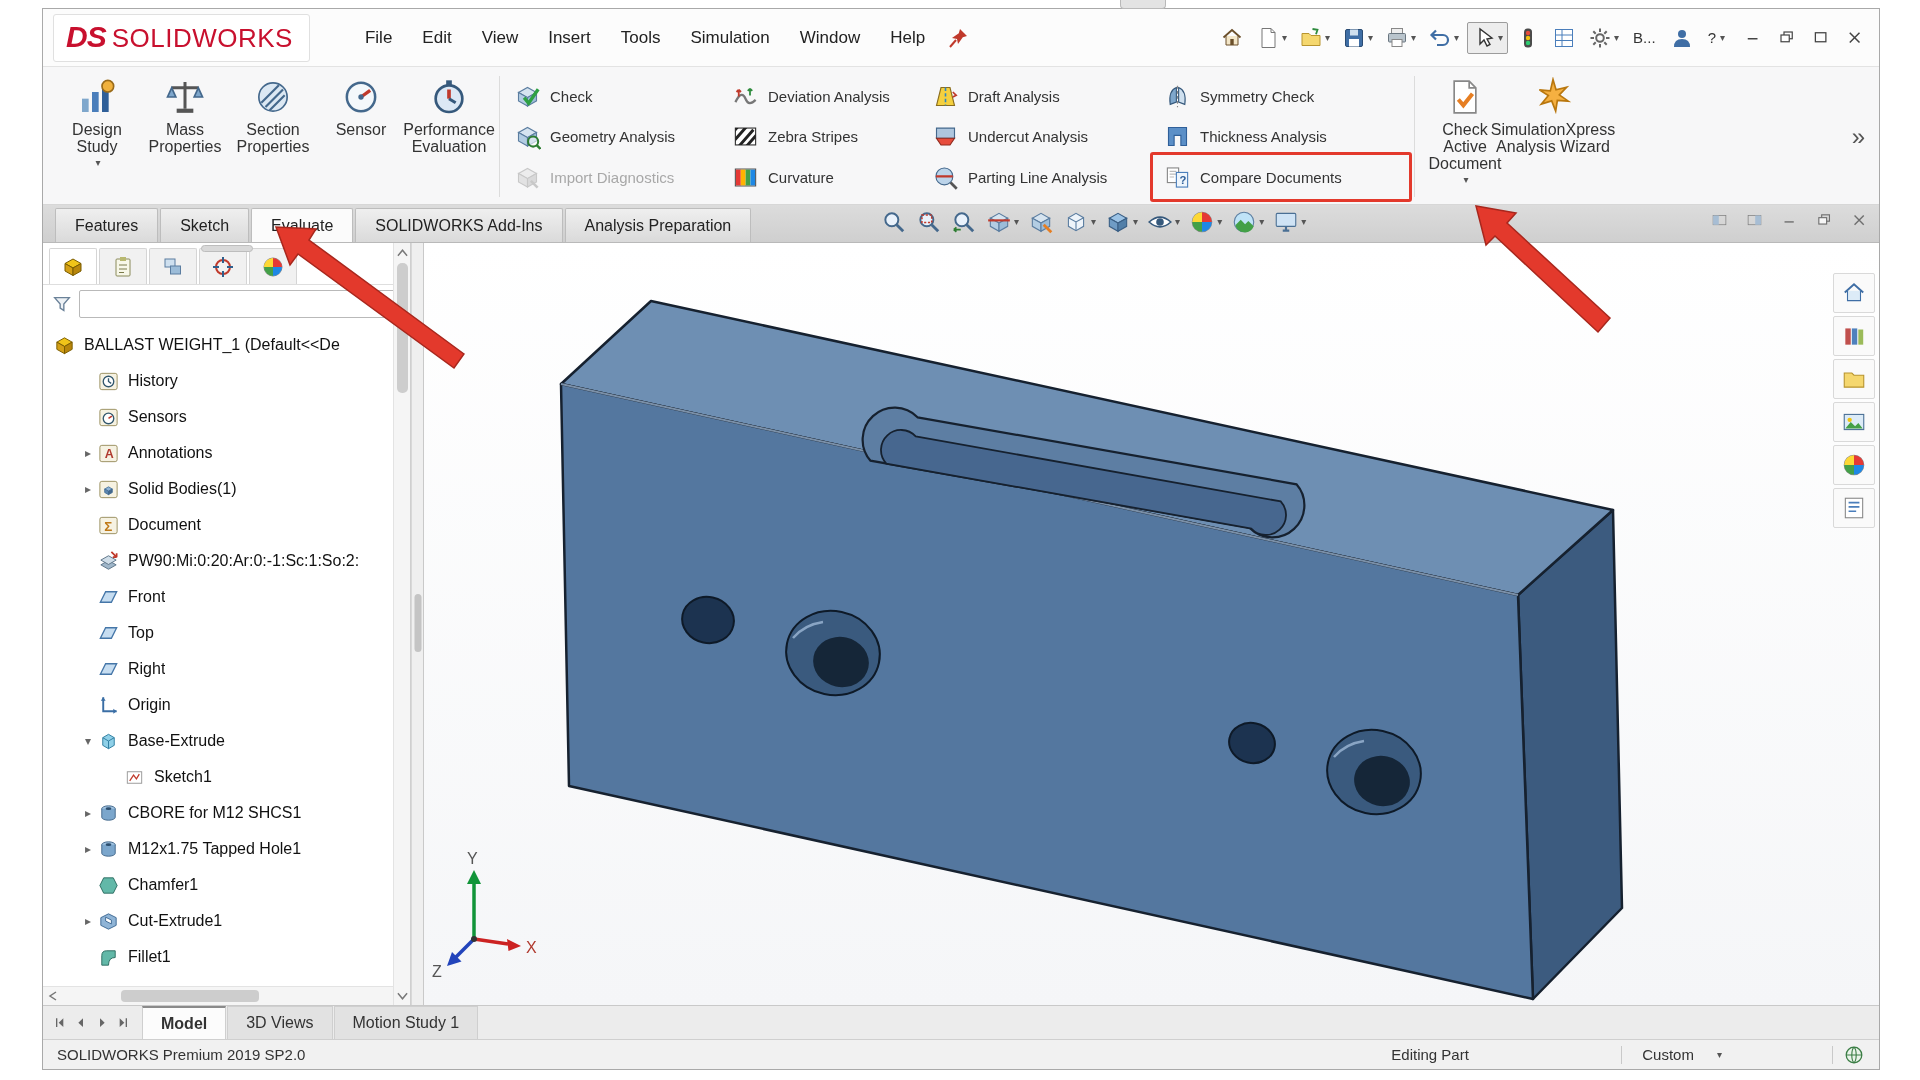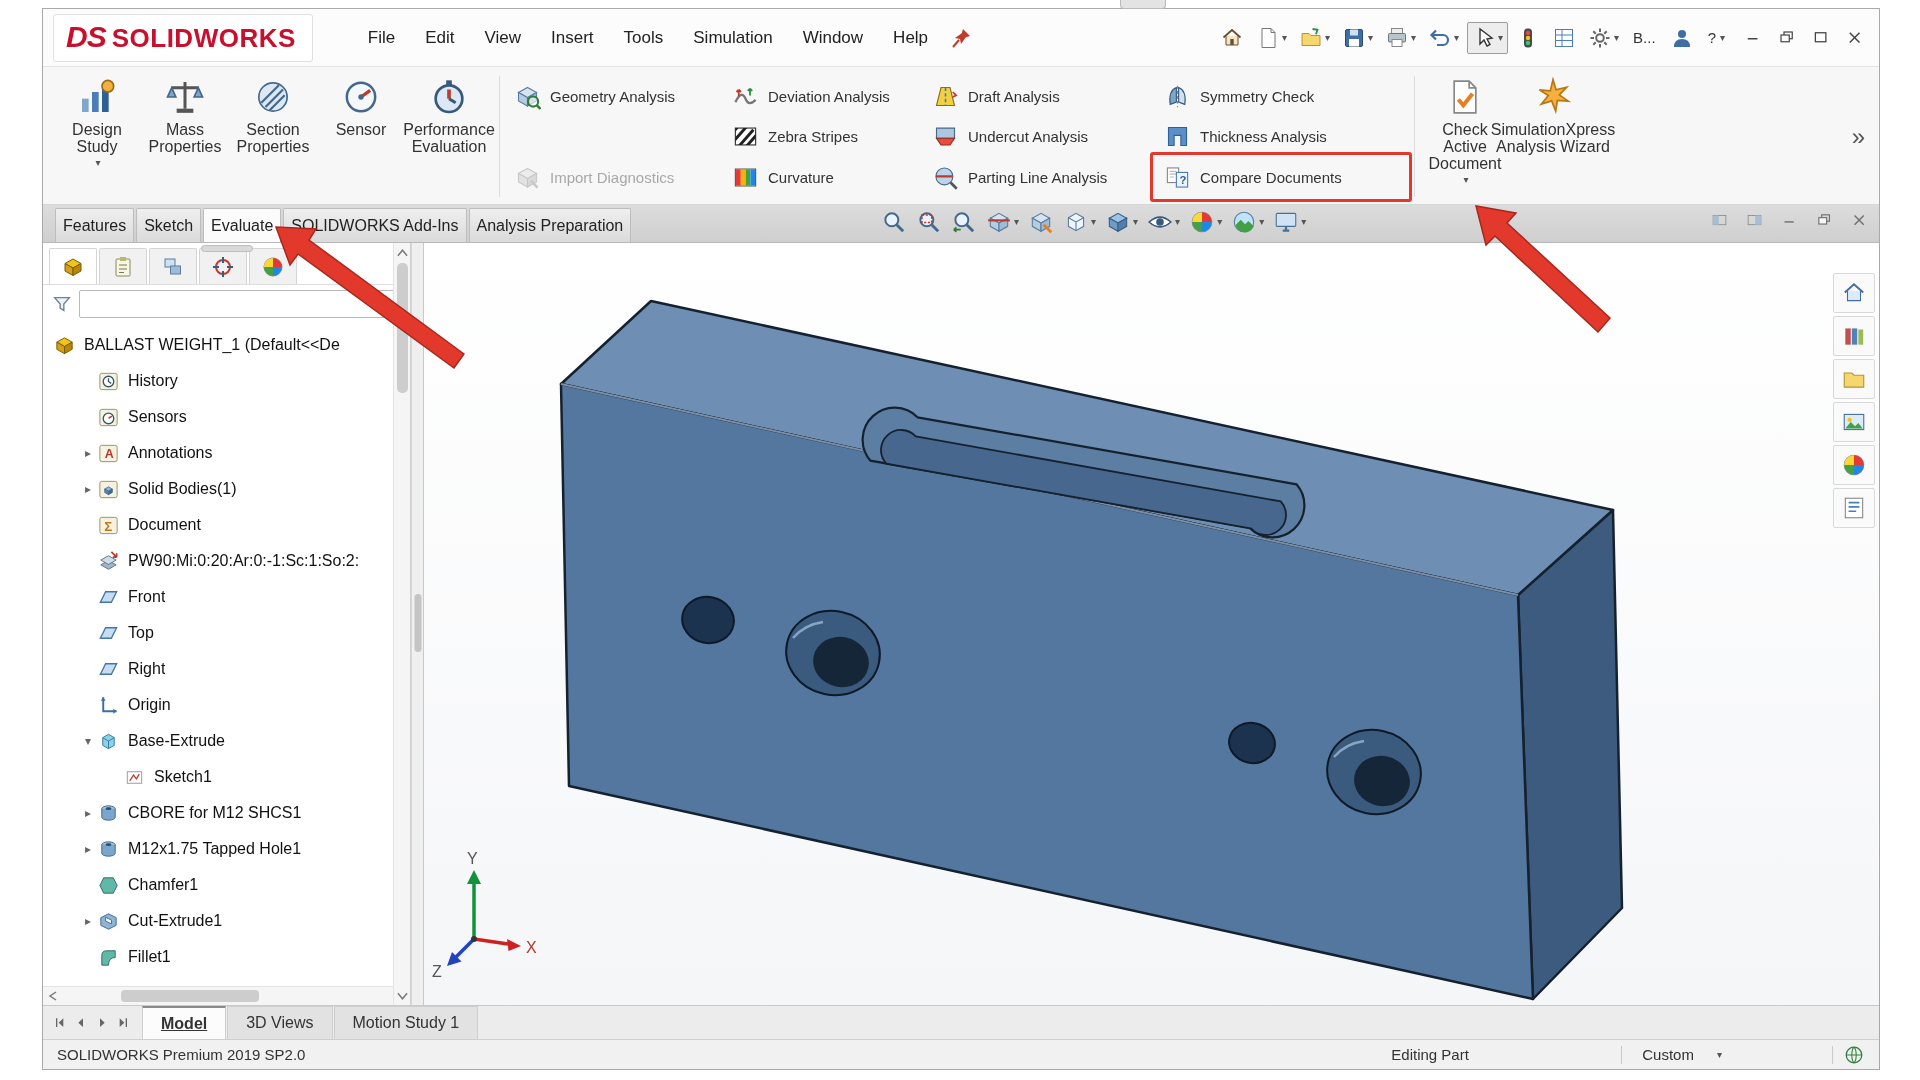--- a/index.html
+++ b/index.html
@@ -7,21 +7,21 @@
   .icon svg{width:100%;height:100%;display:block;}
   .icon{display:inline-block;flex:none;}
   .caret{font-size:10px;color:#555;line-height:1;margin-left:2px;}
 
   #app{position:absolute;left:42px;top:8px;width:1838px;height:1062px;border:1px solid #a9a9a9;background:#fff;display:flex;flex-direction:column;}
 
   
   .menubar{height:58px;display:flex;align-items:center;padding:0 10px;background:#fcfcfc;border-bottom:1px solid #e3e3e3;}
   .logo{display:flex;align-items:baseline;gap:6px;border:1px solid #e0e0e0;border-radius:3px;padding:5px 16px 7px 12px;background:#fff;}
   .logo .ds{font-size:30px;font-weight:800;font-style:italic;color:#c8102e;letter-spacing:-1px;}
-  .logo .sw{font-size:26px;font-weight:700;color:#c8102e;letter-spacing:.5px;}
+  .logo .sw{font-size:26px;font-weight:400;color:#c8102e;letter-spacing:.5px;}
   .menus{display:flex;margin-left:40px;}
   .menu-item{font-size:17px;color:#222;padding:8px 15px;cursor:default;}
   .pin{width:24px;height:24px;margin-left:6px;}
   .qat{display:flex;align-items:center;gap:4px;margin-left:auto;margin-right:14px;}
   .qat-btn{display:flex;align-items:center;padding:3px 4px;border-radius:2px;}
   .qat-btn .icon{width:24px;height:24px;}
   .qat-btn.boxed{border:1px solid #9c9c9c;background:#ededed;}
   .qat-text{font-size:15px;color:#333;padding:0 2px;}
   .winctl{display:flex;align-items:center;gap:14px;padding-right:4px;}
   .winctl .icon{width:20px;height:18px;}
@@ -38,21 +38,21 @@
   .rib-small .icon.sm{width:27px;height:27px;}
   .rib-slabel{font-size:15px;color:#333;white-space:nowrap;}
   .disabled .rib-slabel,.disabled .rib-label{color:#a8a8a8;}
   .disabled .icon{filter:grayscale(1);opacity:.5;}
   .red-box{position:absolute;left:-6px;right:-4px;top:-5px;bottom:-5px;border:3px solid #e3392c;border-radius:3px;pointer-events:none;}
   .rib-overflow{margin-left:auto;align-self:center;font-size:24px;color:#555;padding:0 6px;}
 
   
   .tabrow{height:38px;background:linear-gradient(#dcdcdc,#cfcfcf);display:flex;align-items:flex-end;position:relative;border-bottom:1px solid #b9b9b9;}
   .cmdtabs{display:flex;padding-left:12px;height:100%;align-items:stretch;}
-  .cmd-tab{font-size:16px;color:#222;padding:0 7px;display:flex;align-items:center;border:1px solid #bdbdbd;border-bottom:none;background:linear-gradient(#efefef,#dadada);margin-right:2px;margin-top:3px;border-radius:2px 2px 0 0;}
+  .cmd-tab{font-size:16px;color:#222;padding:0 19px;display:flex;align-items:center;border:1px solid #bdbdbd;border-bottom:none;background:linear-gradient(#efefef,#dadada);margin-right:2px;margin-top:3px;border-radius:2px 2px 0 0;}
   .cmd-tab.active{background:#fbfbfb;position:relative;}
   .hud{position:absolute;left:838px;top:4px;display:flex;align-items:center;gap:9px;}
   .hud-btn{display:flex;align-items:center;}
   .hud-btn .icon{width:26px;height:26px;}
   .docctl{position:absolute;right:10px;top:7px;display:flex;align-items:center;gap:16px;}
   .docctl .icon{width:19px;height:17px;opacity:.8;}
 
   
   .main{flex:1;display:flex;min-height:0;position:relative;}
   .left-panel{width:368px;display:flex;flex-direction:column;background:#fff;position:relative;border-right:1px solid #cfcfcf;}
@@ -84,21 +84,21 @@
   .viewport{flex:1;position:relative;background:linear-gradient(180deg,#ffffff 0%,#f5f6f8 100%);}
   .taskpane{position:absolute;right:4px;top:30px;display:flex;flex-direction:column;gap:3px;}
   .tp-btn{width:42px;height:40px;background:#fafafa;border:1px solid #d9d9d9;border-radius:2px;display:flex;align-items:center;justify-content:center;}
   .tp-btn .icon{width:26px;height:26px;}
 
   
   .sheetbar{height:34px;background:#ececec;border-top:1px solid #c9c9c9;display:flex;align-items:stretch;padding-left:8px;}
   .sheet-nav{display:flex;align-items:center;gap:3px;padding-right:10px;}
   .sheet-nav .icon{width:18px;height:16px;}
   .sheet-tab{padding:0 18px;display:flex;align-items:center;font-size:16px;color:#333;background:#e2e2e2;border:1px solid #cfcfcf;border-bottom:none;margin-right:1px;}
-  .sheet-tab.active{background:#fcfcfc;font-weight:bold;border-top:2px solid #8a8a8a;text-decoration:underline;}
+  .sheet-tab.active{background:#fcfcfc;font-weight:bold;border-top:2px solid #8a8a8a;}
   .statusbar{height:30px;background:#f1f1f1;border-top:1px solid #cfcfcf;display:flex;align-items:center;font-size:15px;color:#333;padding:0 14px;}
   .sb-fill{flex:1;}
   .sb-item{padding:0 10px;}
   .sb-sep{width:1px;height:18px;background:#c9c9c9;margin:0 10px;}
   .sb-item.units{display:flex;align-items:center;gap:21px;margin-right:90px;}
   .sb-item.mode{min-width:230px;}
   .sb-globe{width:22px;height:22px;}
 
   .ribbon-notch{position:absolute;left:1120px;top:0;width:46px;height:9px;background:#e3e3e3;border:1px solid #b9b9b9;border-top:none;border-radius:0 0 4px 4px;}
 
@@ -312,20 +312,31 @@
             <circle cx="12" cy="13" r="8" fill="#dce8f5" stroke="#36597c" stroke-width="1.6"></circle>
             <rect x="10.3" y="2" width="3.4" height="3" fill="#36597c"></rect>
             <path d="M12 13V7.5" stroke="#c0392b" stroke-width="2.2"></path>
             <path d="M12 13l4 2.5" stroke="#36597c" stroke-width="1.8"></path>
           </svg>
         </span>
         <span class="rib-label">Performance Evaluation</span>
       </div>
       <div class="rib-sep"></div>
       <div class="rib-col" style="width:218px">
+        <div class="rib-small">
+          <span class="icon sm">
+            <svg viewBox="0 0 24 24">
+              <path d="M4 8.5 12 4l8 4.5L12 13z" fill="#d6e4f0" stroke="#5b7da0"></path>
+              <path d="M4 8.5V16l8 4.5V13z" fill="#b3cde3" stroke="#5b7da0"></path>
+              <path d="M20 8.5V16l-8 4.5V13z" fill="#9cbcd8" stroke="#5b7da0"></path>
+              <path d="M9 13l4 5 8.5-12.5" fill="none" stroke="#2ea043" stroke-width="3"></path>
+            </svg>
+          </span>
+          <span class="rib-slabel">Check</span>
+        </div>
         <div class="rib-small">
           <span class="icon sm">
             <svg viewBox="0 0 24 24">
               <path d="M4 8.5 12 4l8 4.5L12 13z" fill="#d6e4f0" stroke="#5b7da0"></path>
               <path d="M4 8.5V16l8 4.5V13z" fill="#b3cde3" stroke="#5b7da0"></path>
               <path d="M20 8.5V16l-8 4.5V13z" fill="#9cbcd8" stroke="#5b7da0"></path>
               <circle cx="17" cy="16.5" r="4.5" fill="#fff" fill-opacity=".6" stroke="#2e7d32" stroke-width="1.8"></circle>
               <path d="M20.2 19.7L23.5 23" stroke="#2e7d32" stroke-width="2.2"></path>
             </svg>
           </span>

